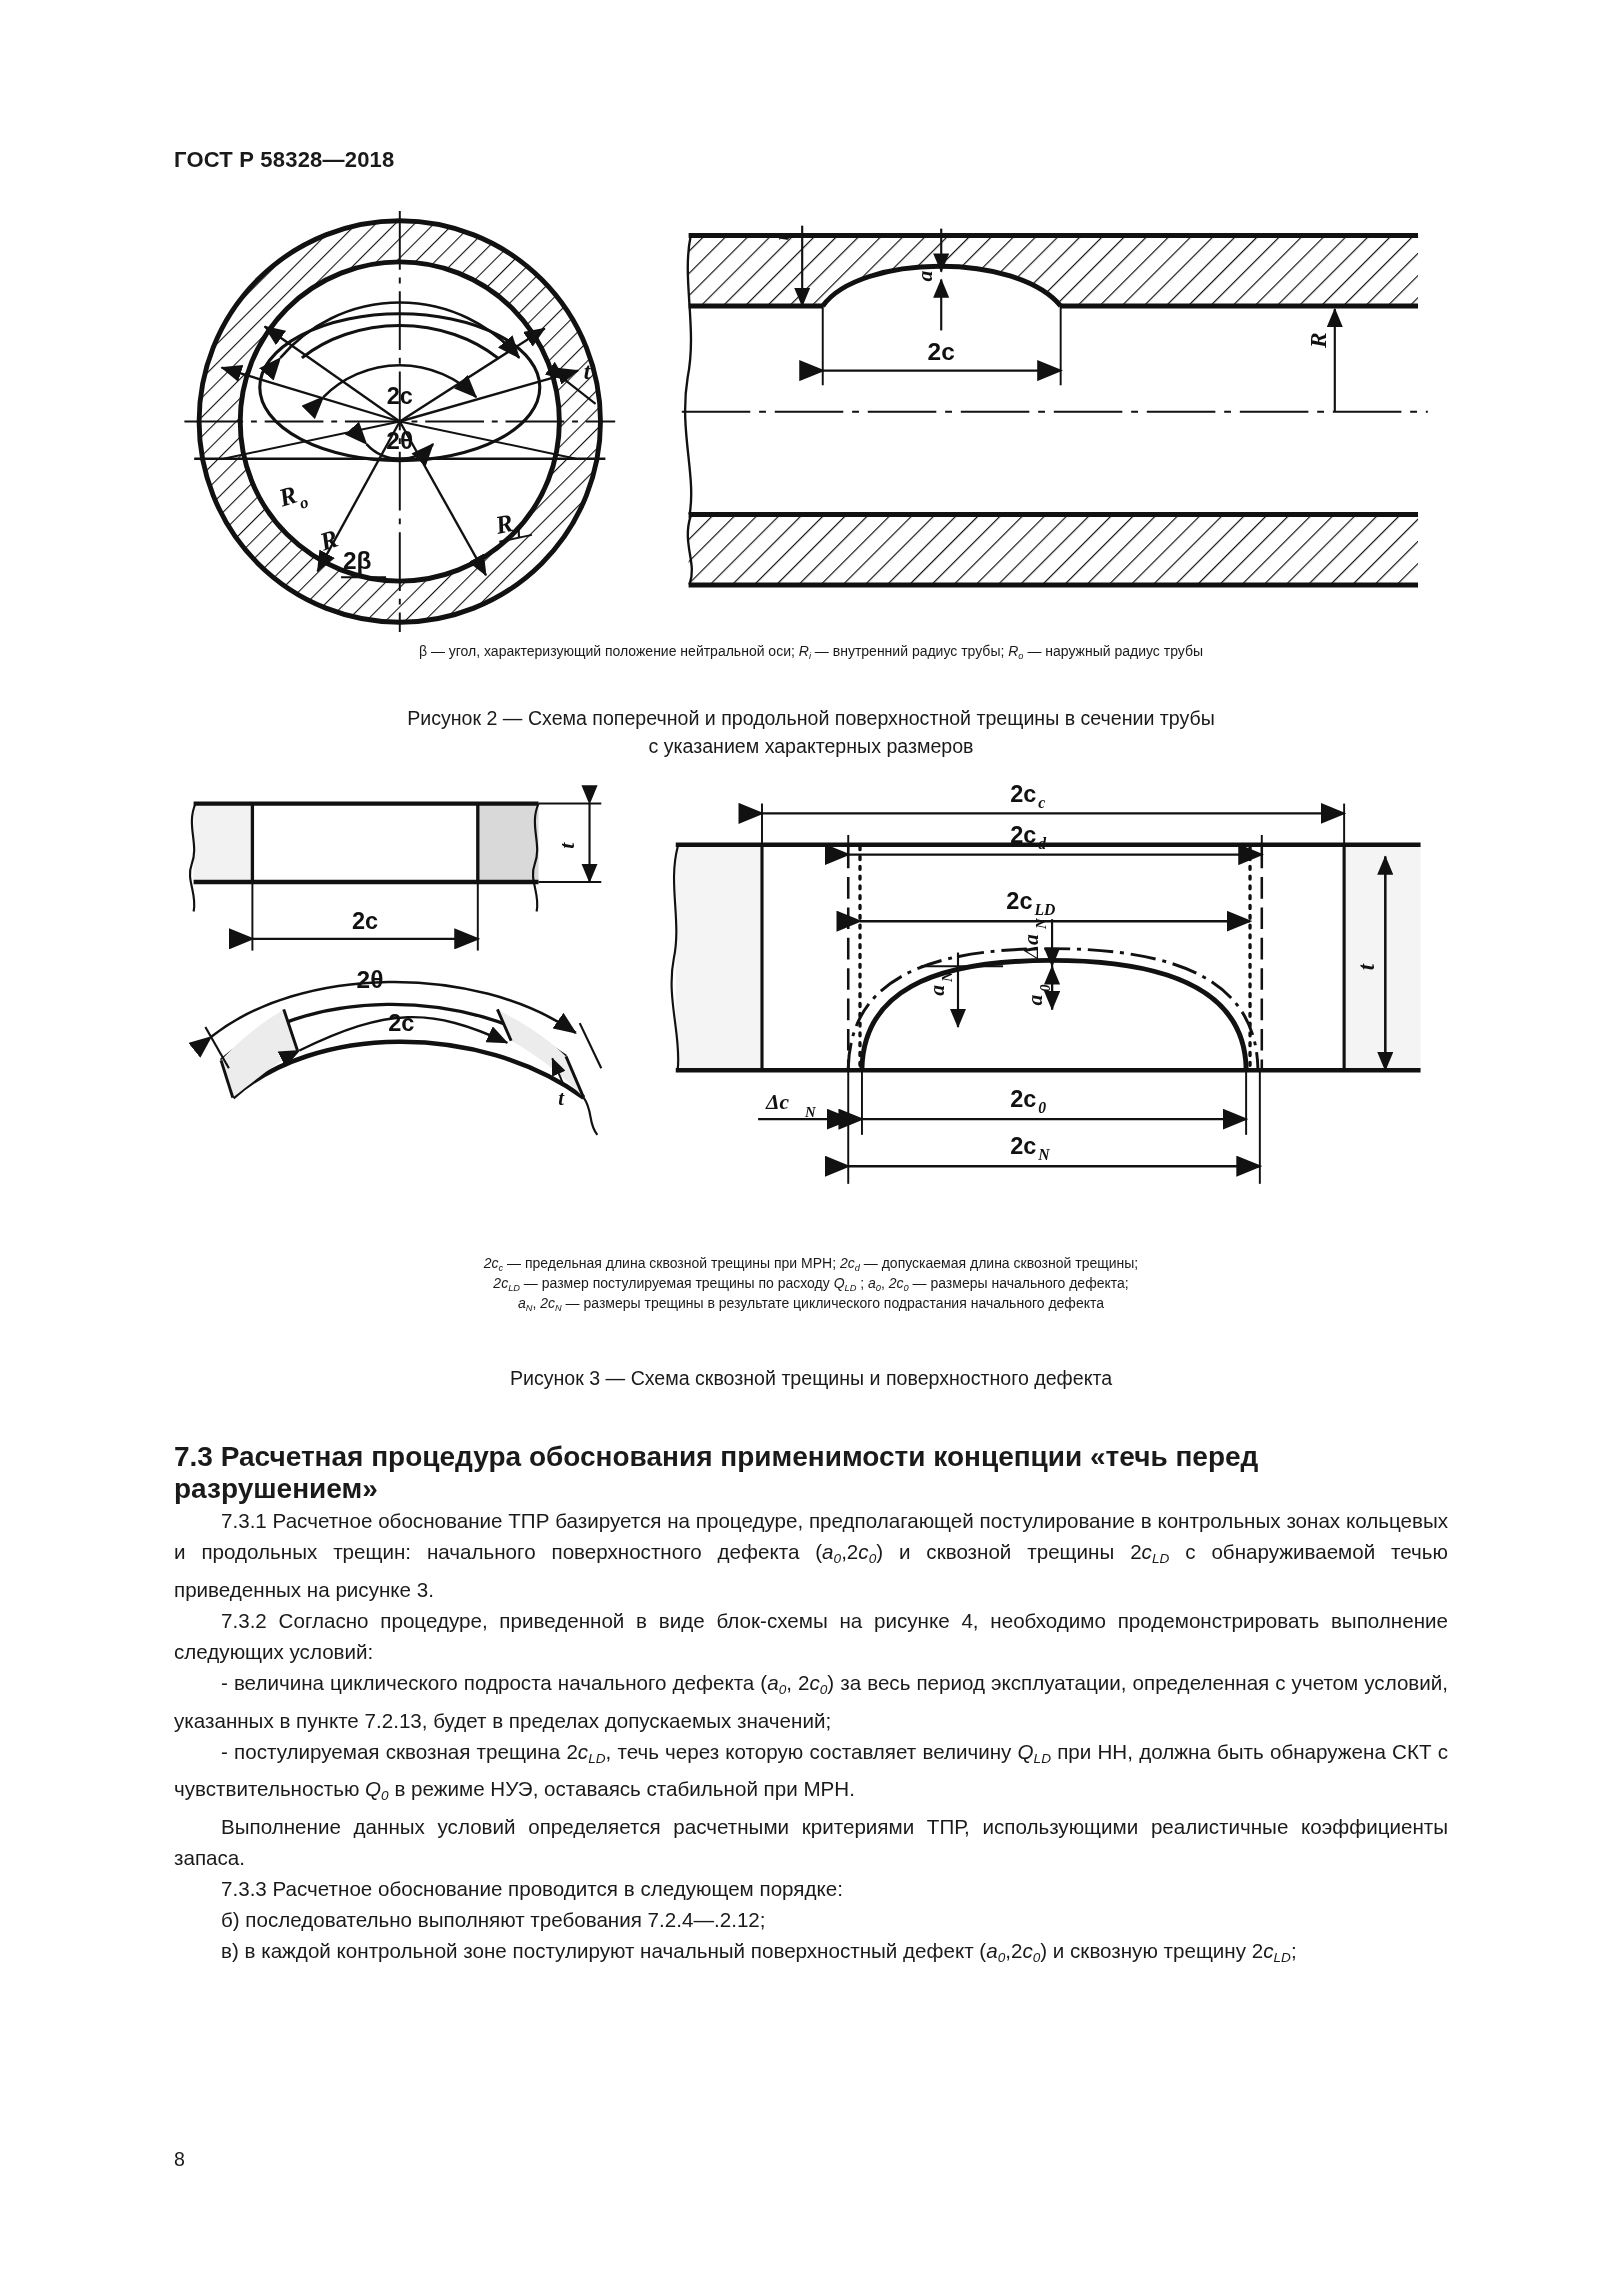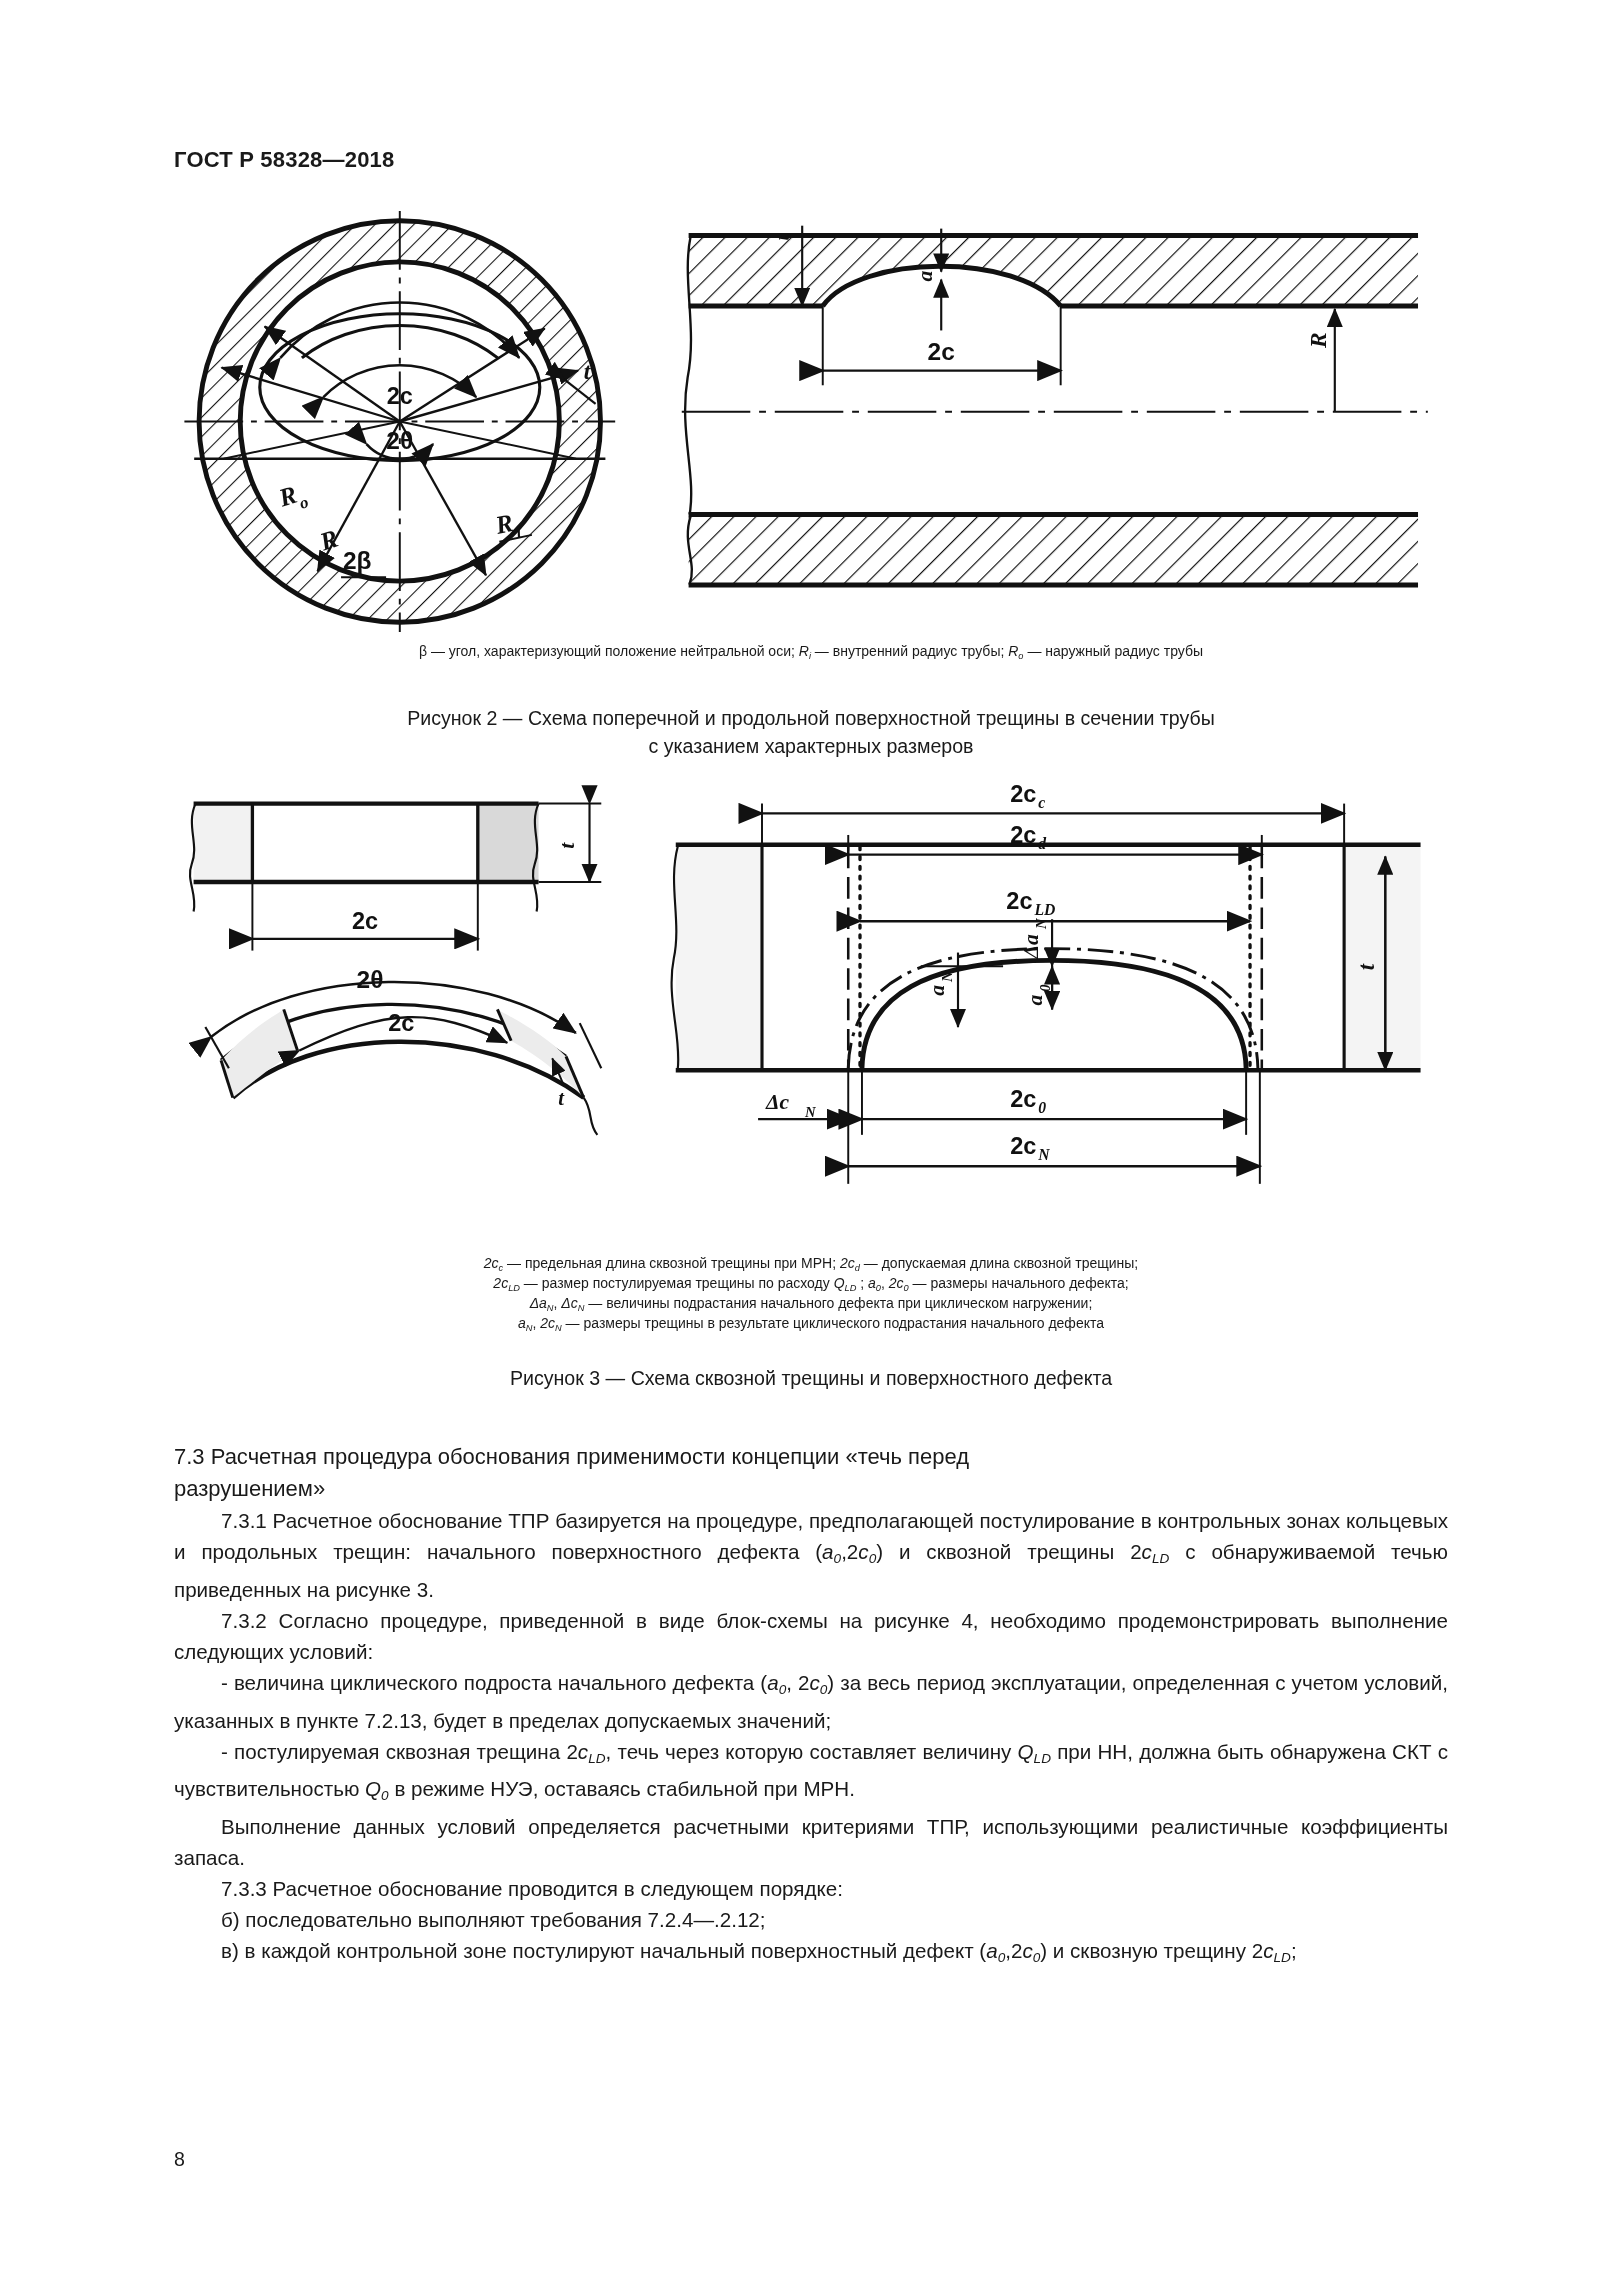--- a/index.html
+++ b/index.html
@@ -37,21 +37,21 @@
   .fig3{
     position:absolute;left:174px;top:774px;width:1274px;height:461px;
   }
   
   .body{
     position:absolute;left:174px;top:1441px;width:1274px;
     font-size:20.6px;line-height:31px;
     text-align:justify;
   }
   .body p{margin:0;}
-  .h3{font-weight:normal;font-size:22px;line-height:32px;margin:0 0 13.7px 0;}
+  .h3{font-weight:bold;font-size:28px;line-height:32px;margin:0 0 13.7px 0;}
   .ind{text-indent:47px;}
   .pagenum{
     position:absolute;left:174px;top:2148px;
     font-size:19.6px;
   }
   sub{font-size:.66em;vertical-align:-.28em;}
   i{font-style:italic;}
 </style>
 </head>
 <body>
@@ -332,21 +332,20 @@
           <text x="880" y="388" text-anchor="end" font-size="24" font-weight="bold" fill="#111" font-family="Liberation Sans, sans-serif">2c</text>
           <text x="882" y="394" font-size="16" font-weight="bold" font-style="italic" fill="#111" font-family="Liberation Serif, serif">N</text>
         </g>
       </g>
     </svg>
   </div>
 
   <div class="cap-note" style="top:1254px;">
     <div><i>2c</i><sub><i>c</i></sub><span> — предельная длина сквозной трещины при МРН; </span><i>2c</i><sub><i>d</i></sub><span> — допускаемая длина сквозной трещины;</span></div>
     <div><i>2c</i><sub><i>LD</i></sub><span> — размер постулируемая трещины по расходу </span><i>Q</i><sub><i>LD</i></sub><span> ; </span><i>a</i><sub><i>0</i></sub><span>, </span><i>2c</i><sub><i>0</i></sub><span> — размеры начального дефекта;</span></div>
-    <div><i>Δa</i><sub><i>N</i></sub><span>, </span><i>Δc</i><sub><i>N</i></sub><span> — величины подрастания начального дефекта при циклическом нагружении;</span></div>
     <div><i>a</i><sub><i>N</i></sub><span>, </span><i>2c</i><sub><i>N</i></sub><span> — размеры трещины в результате циклического подрастания начального дефекта</span></div>
   </div>
 
   <div class="cap-title" style="top:1364px;">
     <div>Рисунок 3 — Схема сквозной трещины и поверхностного дефекта</div>
   </div>
 
   <div class="body">
 
     <p class="h3">

